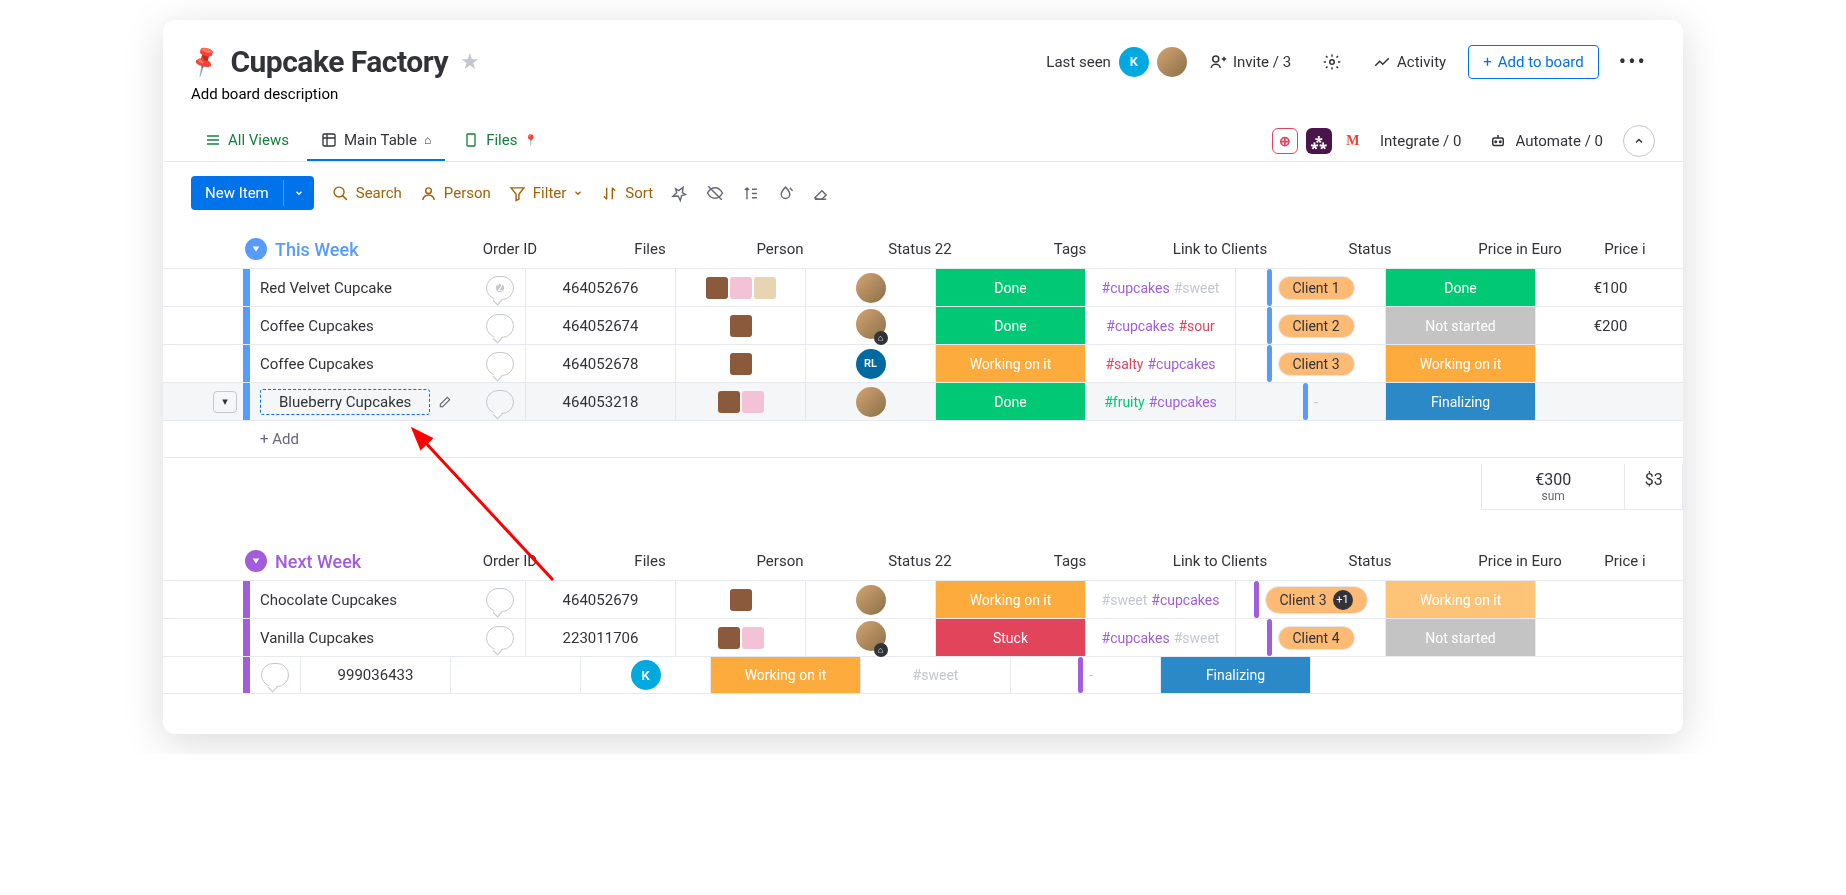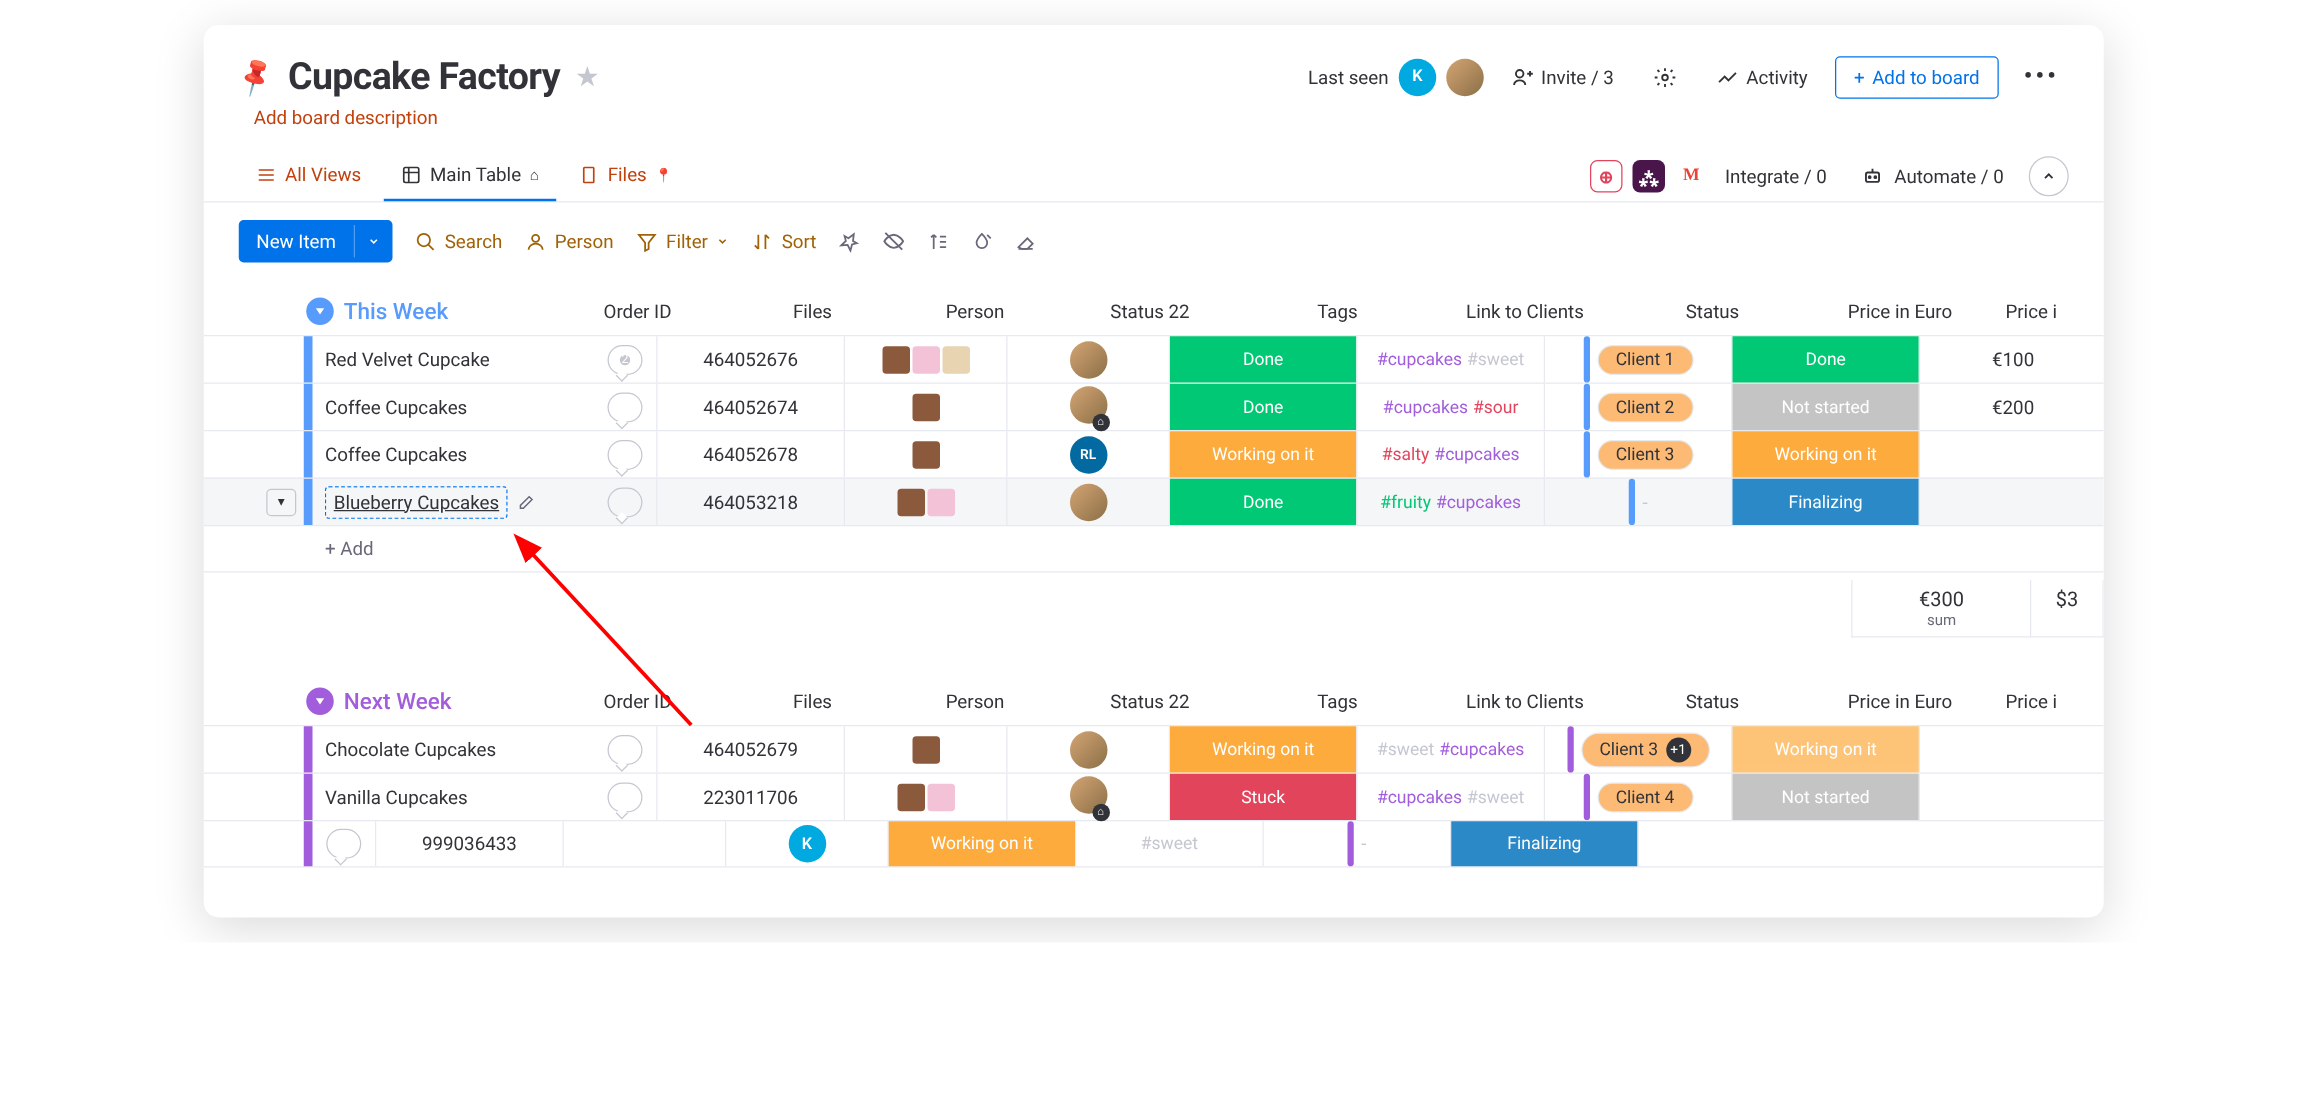--- a/index.html
+++ b/index.html
@@ -11,23 +11,23 @@
 .star-btn { color: #c5c7d0; font-size: 22px; cursor: pointer; }
 .header-spacer { flex: 1; }
 .last-seen-wrap { display: flex; align-items: center; gap: 8px; color: #323338; font-size: 15px; }
 .avatar { width: 30px; height: 30px; border-radius: 50%; display: inline-flex; align-items: center; justify-content: center; font-weight: 600; font-size: 13px; color: #fff; }
 .avatar-k { background: #00a9e0; }
 .avatar-photo { background: linear-gradient(135deg,#d4a574,#8b6f47); }
 .avatar-rl { background: #0369a1; font-size: 11px; }
 .header-btn { display: flex; align-items: center; gap: 6px; padding: 6px 10px; color: #323338; font-size: 15px; cursor: pointer; border-radius: 4px; }
 .add-board-btn { border: 1px solid #0073ea; color: #0073ea; padding: 7px 14px; border-radius: 4px; cursor: pointer; display: flex; align-items: center; gap: 6px; font-size: 15px; }
 .more-menu { font-size: 22px; letter-spacing: 2px; cursor: pointer; padding: 0 8px; }
-.desc { color: #c2410c; padding: 6px 28px 18px; font-size: 15px; cursor: pointer; margin-left: 12px; }
+.desc { color: #000000; padding: 6px 28px 18px; font-size: 15px; cursor: pointer; }
 .views-bar { display: flex; align-items: center; padding: 0 28px; border-bottom: 1px solid #e6e9ef; gap: 4px; }
-.view-tab { display: flex; align-items: center; gap: 7px; padding: 10px 14px; cursor: pointer; font-size: 15px; color: #c2410c; border-bottom: 2px solid transparent; }
+.view-tab { display: flex; align-items: center; gap: 7px; padding: 10px 14px; cursor: pointer; font-size: 15px; color: #15803d; border-bottom: 2px solid transparent; }
 .view-tab.active { border-bottom-color: #0073ea; color: #323338; }
 .spacer { flex: 1; }
 .integrate-wrap { display: flex; align-items: center; gap: 8px; font-size: 15px; }
 .integ-icon { width: 26px; height: 26px; border-radius: 6px; display: inline-flex; align-items: center; justify-content: center; font-size: 14px; font-weight: 700; }
 .collapse-btn { width: 32px; height: 32px; border: 1px solid #c5c7d0; border-radius: 50%; display: flex; align-items: center; justify-content: center; cursor: pointer; margin-left: 16px; }
 .toolbar { display: flex; align-items: center; padding: 14px 28px; gap: 18px; }
 .new-item-btn { display: flex; align-items: center; background: #0073ea; color: #fff; border-radius: 4px; overflow: hidden; cursor: pointer; }
 .new-item-btn .main { padding: 8px 14px; font-size: 15px; }
 .new-item-btn .caret { padding: 8px 10px; border-left: 1px solid rgba(255,255,255,0.3); }
 .tool-btn { display: flex; align-items: center; gap: 7px; cursor: pointer; font-size: 15px; color: #a16207; }
@@ -37,21 +37,21 @@
 .group-header { display: flex; align-items: center; padding: 0 28px 8px 52px; font-size: 15px; color: #323338; }
 .group-title-wrap { display: flex; align-items: center; gap: 8px; width: 260px; padding-left: 30px; }
 .group-title { font-size: 18px; font-weight: 500; cursor: pointer; }
 .col-head { text-align: center; color: #323338; font-size: 15px; flex-shrink: 0; }
 .row { display: flex; align-items: stretch; min-height: 38px; border-top: 1px solid #e6e9ef; }
 .row:last-child { border-bottom: 1px solid #e6e9ef; }
 .row-gutter { width: 80px; flex-shrink: 0; display: flex; align-items: center; justify-content: flex-end; padding-right: 6px; }
 .row-color { width: 7px; flex-shrink: 0; }
 .name-cell { width: 225px; flex-shrink: 0; display: flex; align-items: center; padding: 0 10px; font-size: 15px; gap: 8px; cursor: pointer; }
 .name-cell.editing { position: relative; }
-.name-cell.editing .name-text { border: 1px dashed #0073ea; padding: 3px 6px; border-radius: 3px; color: #323338; text-decoration: underline; }
+.name-cell.editing .name-text { border: 1px dashed #0073ea; padding: 3px 18px; border-radius: 3px; color: #323338; }
 .edit-icon-btn { color: #676879; cursor: pointer; }
 .chat-cell { width: 50px; flex-shrink: 0; display: flex; align-items: center; justify-content: center; }
 .chat-bubble { width: 28px; height: 24px; border: 1.5px solid #c5c7d0; border-radius: 12px; position: relative; display: flex; align-items: center; justify-content: center; font-size: 11px; color: #676879; cursor: pointer; }
 .chat-bubble::after { content: ""; position: absolute; bottom: -5px; left: 7px; width: 6px; height: 6px; border-left: 1.5px solid #c5c7d0; border-bottom: 1.5px solid #c5c7d0; transform: rotate(-45deg); background: #fff; }
 .cell { flex-shrink: 0; border-left: 1px solid #e6e9ef; display: flex; align-items: center; justify-content: center; font-size: 15px; padding: 0 6px; }
 .status-pill { width: 100%; height: 100%; display: flex; align-items: center; justify-content: center; color: #fff; font-size: 14px; cursor: pointer; }
 .tag { font-size: 14px; }
 .link-pill { background: #fdba74; border: 1px solid #e6e9ef; border-radius: 14px; padding: 3px 14px; font-size: 14px; cursor: pointer; display: flex; align-items: center; gap: 6px; }
 .link-accent { width: 5px; align-self: stretch; border-radius: 3px; margin-right: 6px; }
 .file-thumb { width: 22px; height: 22px; border-radius: 3px; display: inline-block; margin: 0 1px; }

